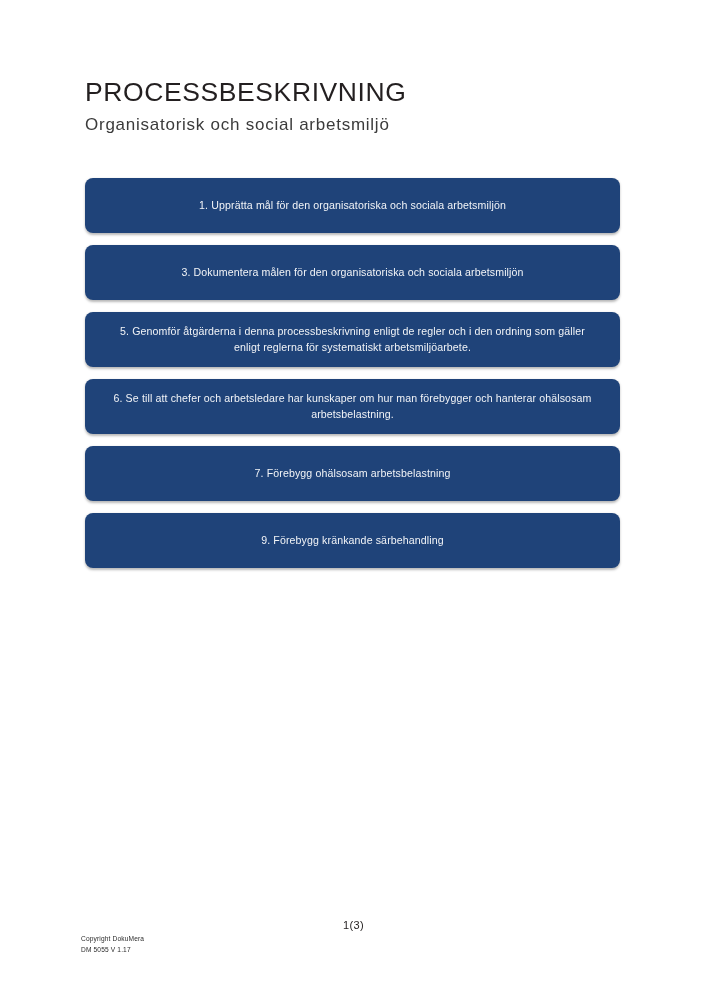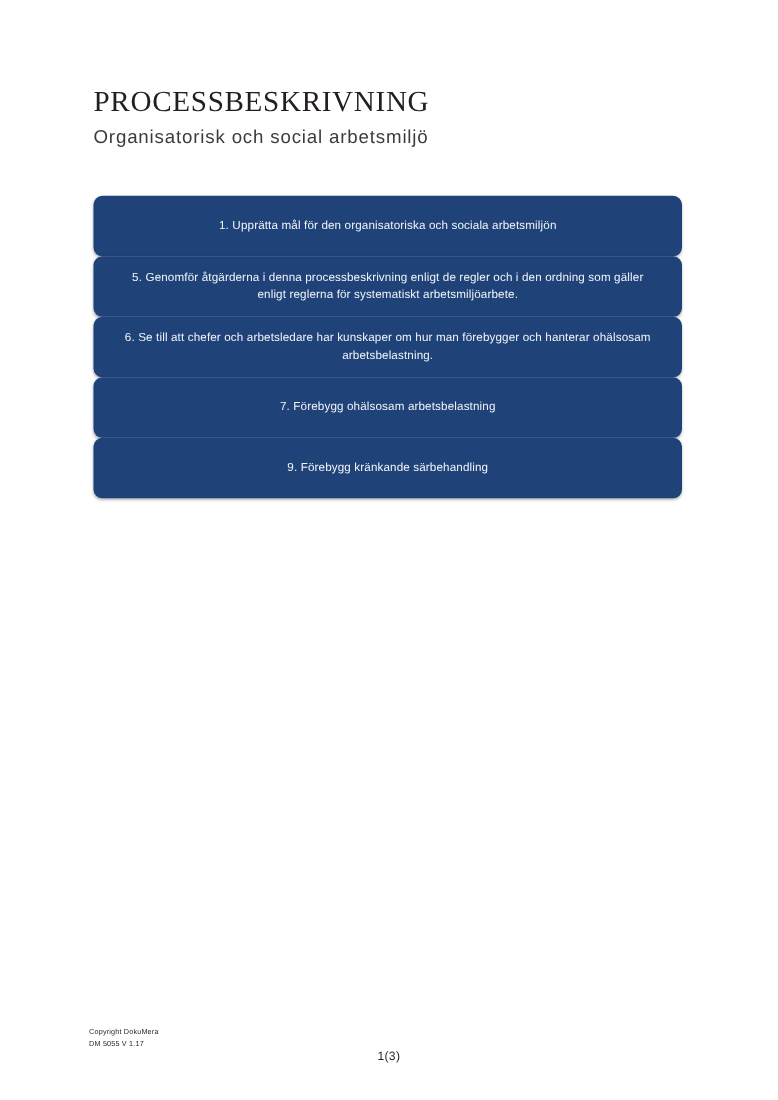--- a/index.html
+++ b/index.html
@@ -32,40 +32,39 @@
     width: 540px;
   }
   .doc-title {
     font-size: 26.5px;
     font-weight: 300;
     letter-spacing: 0.6px;
     color: #231f20;
     line-height: 1.12;
     margin: 0;
     white-space: nowrap;
-    font-family: Liberation Serif, serif;
   }
   .doc-subtitle {
     font-size: 17px;
     font-weight: 400;
     letter-spacing: 0.75px;
     color: #3b3b3b;
     margin: 7px 0 0 0;
     line-height: 1.2;
   }
 
   
   .steps {
     position: absolute;
     left: 85px;
     top: 178px;
     width: 535px;
     display: flex;
     flex-direction: column;
-    gap: 0;
+    gap: 12px;
   }
   .step-box {
     height: 55px;
     box-sizing: border-box;
     background: #1f4379;
     border-radius: 8px;
     display: flex;
     align-items: center;
     justify-content: center;
     padding: 4px 22px;
@@ -84,21 +83,20 @@
   
   .page-number {
     position: absolute;
     left: 0;
     right: 0;
     top: 919px;
     text-align: center;
     font-size: 11px;
     color: #231f20;
     letter-spacing: 0.3px;
-    margin-top: 36px;
   }
   .footer-left {
     position: absolute;
     left: 81px;
     top: 934px;
     font-size: 6.6px;
     line-height: 1.62;
     color: #2b2b2b;
     letter-spacing: 0.15px;
   }
@@ -114,20 +112,23 @@
     <p class="doc-subtitle">Organisatorisk och social arbetsmiljö</p>
   </div>
 
   <div class="steps">
 
     <div class="step-box">
       <span class="step-label">1. Upprätta mål för den organisatoriska och sociala arbetsmiljön</span>
     </div>
 
 
+    <div class="step-box">
+      <span class="step-label">3. Dokumentera målen för den organisatoriska och sociala arbetsmiljön</span>
+    </div>
 
 
     <div class="step-box">
       <span class="step-label">5. Genomför åtgärderna i denna processbeskrivning enligt de regler och i den ordning som gäller enligt reglerna för systematiskt arbetsmiljöarbete.</span>
     </div>
 
     <div class="step-box">
       <span class="step-label">6. Se till att chefer och arbetsledare har kunskaper om hur man förebygger och hanterar ohälsosam arbetsbelastning.</span>
     </div>
 

